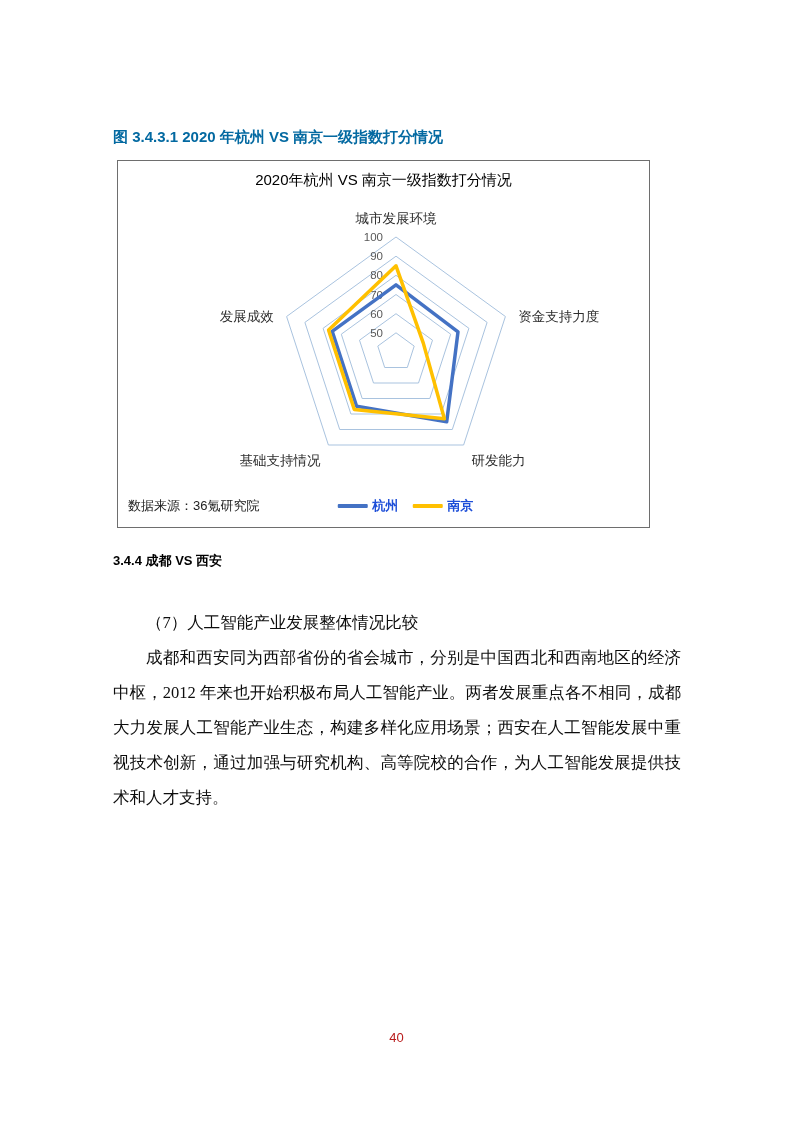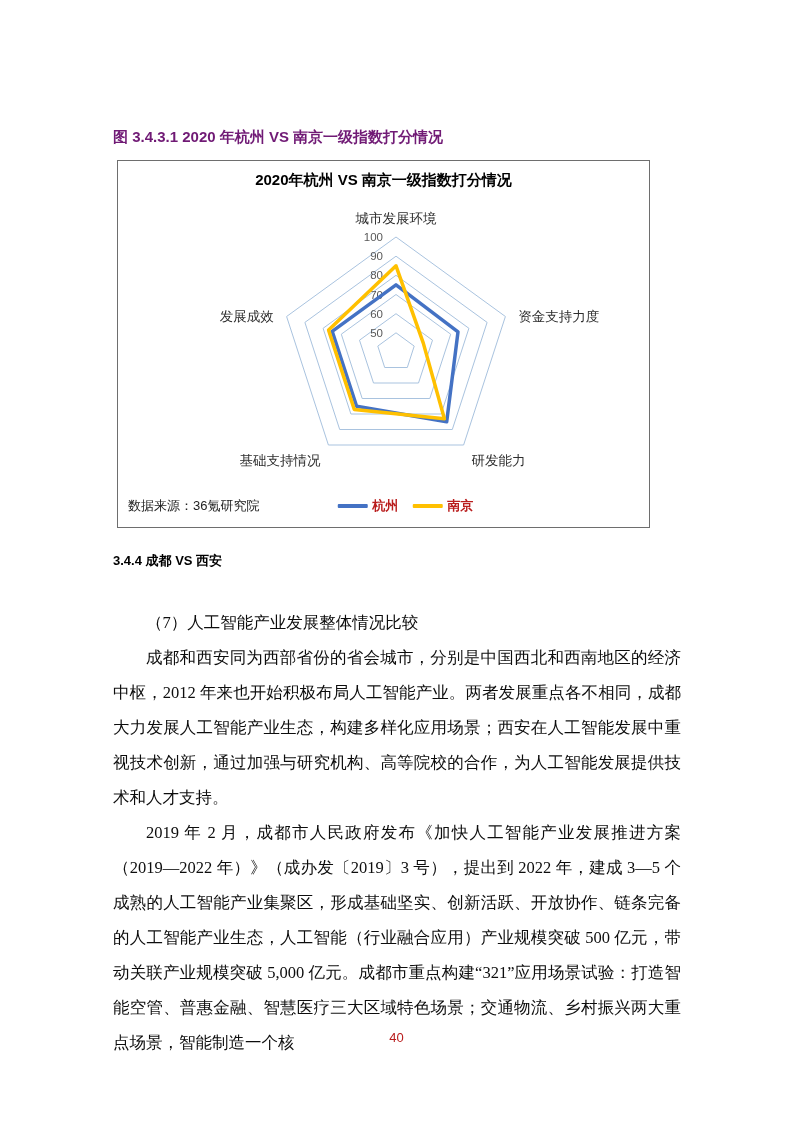--- a/index.html
+++ b/index.html
@@ -2,46 +2,46 @@
 <html><head>
 <meta charset="utf-8">
 <style>
   html,body{margin:0;padding:0;}
   body{
     width:793px;height:1122px;position:relative;background:#ffffff;
     font-family:"Liberation Serif", serif;color:#111;overflow:hidden;
   }
   .caption{
     position:absolute;left:113px;top:128px;width:600px;
-    font-family:"Liberation Sans", sans-serif;font-weight:700;font-size:15px;color:#701a75;
+    font-family:"Liberation Sans", sans-serif;font-weight:700;font-size:15px;color:#0369a1;
   }
   .chart-box{
     position:absolute;left:117px;top:160px;width:533px;height:368px;
     border:1.5px solid #6e6e6e;box-sizing:border-box;background:#fff;
   }
   .chart-title{
     position:absolute;top:10px;left:0;width:100%;text-align:center;
-    font-family:"Liberation Sans", sans-serif;font-weight:700;font-size:15px;color:#000;
+    font-family:"Liberation Sans", sans-serif;font-weight:400;font-size:15px;color:#000;
   }
   #radar-svg{position:absolute;left:0;top:0;width:533px;height:330px;}
   .chart-footer{
     position:absolute;left:0;bottom:10px;width:100%;height:22px;
     font-family:"Liberation Sans", sans-serif;
     text-align:right;
   }
   .source{
     position:absolute;left:10px;top:2px;font-size:13px;color:#222;
   }
   .legend{
     position:absolute;left:50%;transform:translateX(-34%);top:2px;
     display:flex;align-items:center;gap:14px;
   }
   .legend-item{display:flex;align-items:center;gap:5px;}
   .legend-swatch{width:30px;height:3.5px;border-radius:1px;}
-  .legend-label{font-size:13px;font-weight:700;color:#b91c1c;}
+  .legend-label{font-size:13px;font-weight:700;color:#1d4ed8;}
   .section-heading{
     position:absolute;left:113px;top:552px;width:600px;
     font-family:"Liberation Sans", sans-serif;font-weight:700;font-size:13px;color:#000;
   }
   .body-text{
     position:absolute;left:113px;top:605px;width:568px;
     font-size:16.5px;line-height:35px;text-align:justify;color:#0d0d0d;
   }
   .body-text p{margin:0;text-indent:2em;}
   .page-number{
@@ -92,16 +92,15 @@
       </div>
     </div>
   </div>
 </div>
 
 <div class="section-heading">3.4.4 成都 VS 西安</div>
 
 <div class="body-text">
   <p>（7）人工智能产业发展整体情况比较</p>
   <p>成都和西安同为西部省份的省会城市，分别是中国西北和西南地区的经济中枢，2012 年来也开始积极布局人工智能产业。两者发展重点各不相同，成都大力发展人工智能产业生态，构建多样化应用场景；西安在人工智能发展中重视技术创新，通过加强与研究机构、高等院校的合作，为人工智能发展提供技术和人才支持。</p>
-  <p>2019 年 2 月，成都市人民政府发布《加快人工智能产业发展推进方案（2019—2022 年）》（成办发〔2019〕3 号），提出到 2022 年，建成 3—5 个成熟的人工智能产业集聚区，形成基础坚实、创新活跃、开放协作、链条完备的人工智能产业生态，人工智能（行业融合应用）产业规模突破 500 亿元，带动关联产业规模突破 5,000 亿元。成都市重点构建“321”应用场景试验：打造智能空管、普惠金融、智慧医疗三大区域特色场景；交通物流、乡村振兴两大重点场景，智能制造一个核</p>
 </div>
 
 <div class="page-number">40</div>
 
 </body></html>

